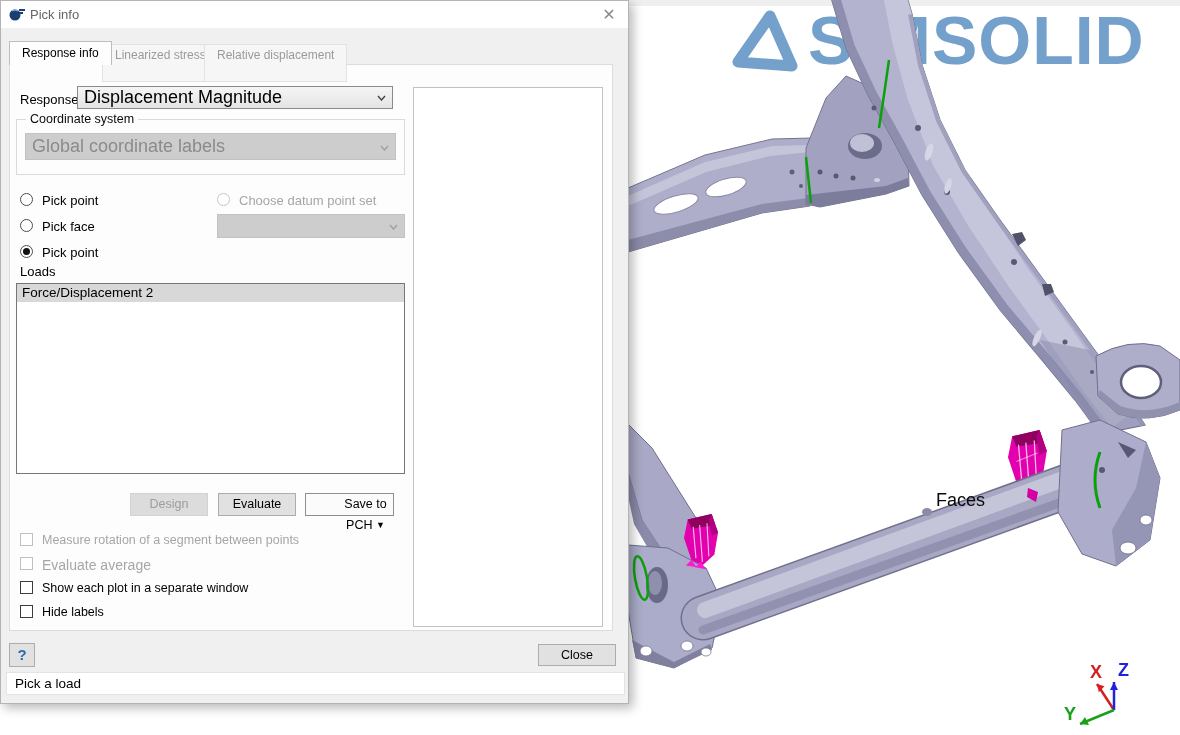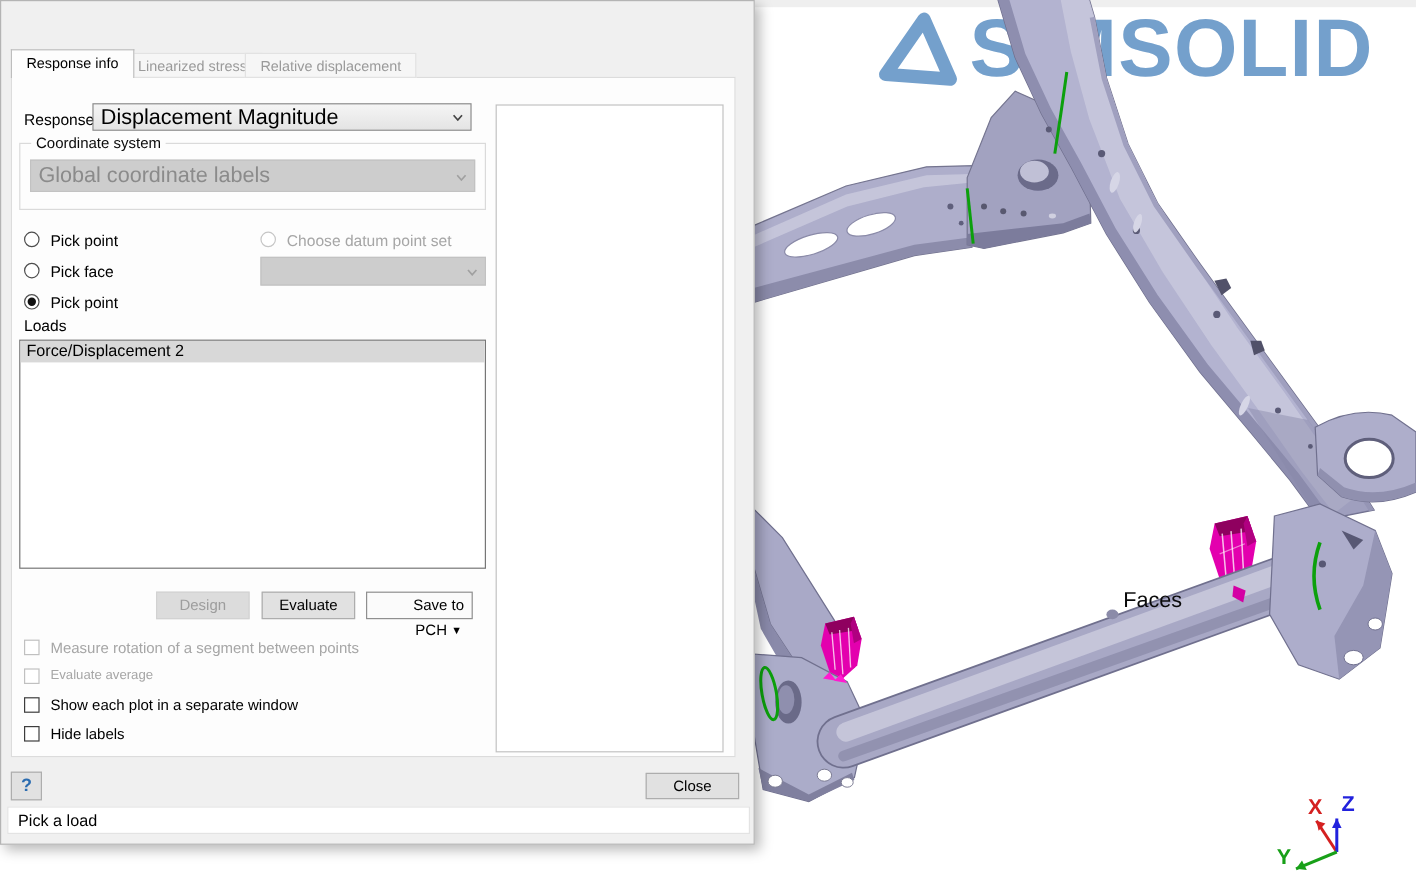--- a/index.html
+++ b/index.html
@@ -21,21 +21,21 @@
 
   
   .dialog { position:absolute; left:0; top:0; width:629px; height:704px; background:#f0f0f0;
             border:1px solid #b4b4b4; box-shadow:4px 4px 10px rgba(0,0,0,.28); z-index:10; }
   .titlebar { position:absolute; left:0; top:0; width:100%; height:27px; background:#ffffff; }
   .title-icon { position:absolute; left:8px; top:6px; }
   .title-text { position:absolute; left:29px; top:6px; font-size:13px; color:#666; }
   .close-x { position:absolute; right:8px; top:3px; width:22px; height:21px; text-align:center;
              font-size:16px; color:#8a8a8a; line-height:21px; cursor:default; }
 
-  .tab { position:absolute; top:43px; height:21px; line-height:20px; padding:0 12px; font-size:12px;
+  .tab { position:absolute; top:43px; height:38px; line-height:20px; padding:0 12px; font-size:12px;
          color:#9a9a9a; background:#f6f6f6; border:1px solid #e2e2e2; z-index:1; }
   .tab.active { top:40px; height:24px; line-height:23px; background:#fdfdfd; border:1px solid #bdbdbd;
                 border-bottom:none; color:#000; z-index:2; }
 
   .tabpage { position:absolute; left:8px; top:63px; width:604px; height:567px;
              background:#fdfdfd; border:1px solid #dcdcdc; }
 
   .lbl { position:absolute; font-size:13px; color:#000; white-space:nowrap; }
   .lbl.dim { color:#a6a6a6; }
 
@@ -208,20 +208,30 @@
       <line x1="58" y1="52" x2="24" y2="66" stroke="#18a018" stroke-width="2.5"></line>
       <path d="M24,66 l9,1 l-4,-8 Z" fill="#18a018"></path>
       <text x="34" y="20" font-size="18" font-weight="bold" fill="#d42020">X</text>
       <text x="62" y="18" font-size="18" font-weight="bold" fill="#2222dd">Z</text>
       <text x="8" y="62" font-size="18" font-weight="bold" fill="#18a018">Y</text>
     </svg>
   </div>
 
   <div class="dialog">
 
+    <div class="titlebar">
+      <svg class="title-icon" width="16" height="15" viewBox="0 0 16 15">
+        <circle cx="6" cy="8" r="5.5" fill="#1c3f73"></circle>
+        <path d="M3,4 Q6,2 9,4" stroke="#7fa8d6" stroke-width="1.5" fill="none"></path>
+        <rect x="10" y="2" width="6" height="2" fill="#1c3f73"></rect>
+        <rect x="10" y="5" width="4" height="2" fill="#1c3f73"></rect>
+      </svg>
+      <span class="title-text">Pick info</span>
+      <span class="close-x">✕</span>
+    </div>
 
     <div class="tab active" style="left:8px;">Response info</div>
     <div class="tab" style="left:101px;">Linearized stress</div>
     <div class="tab" style="left:203px;">Relative displacement</div>
 
     <div class="tabpage">
 
       <span class="lbl" style="left:10px; top:27px;">Response:</span>
       <div class="combo" style="left:67px; top:21px; width:316px;">
         <span>Displacement Magnitude</span>
@@ -267,21 +277,21 @@
       <div class="btn" style="left:208px; top:428px; width:78px;">Evaluate</div>
       <div class="btn savepch" style="left:295px; top:428px; width:89px;">
         <span>Save to PCH</span>
         <span class="arr">▼</span>
       </div>
 
       <span class="checkbox disabled" style="left:10px; top:468px;"></span>
       <span class="lbl dim" style="left:32px; top:468px; font-size:12.5px;">Measure rotation of a segment between points</span>
 
       <span class="checkbox disabled" style="left:10px; top:492px;"></span>
-      <span class="lbl dim" style="left:32px; top:492px; font-size:11px;">Evaluate average</span>
+      <span class="lbl dim" style="left:32px; top:492px; font-size:14px;">Evaluate average</span>
 
       <span class="checkbox" style="left:10px; top:516px;"></span>
       <span class="lbl" style="left:32px; top:516px; font-size:12.5px;">Show each plot in a separate window</span>
 
       <span class="checkbox" style="left:10px; top:540px;"></span>
       <span class="lbl" style="left:32px; top:540px; font-size:12.5px;">Hide labels</span>
 
       <div class="sidepanel"></div>
     </div>
 

